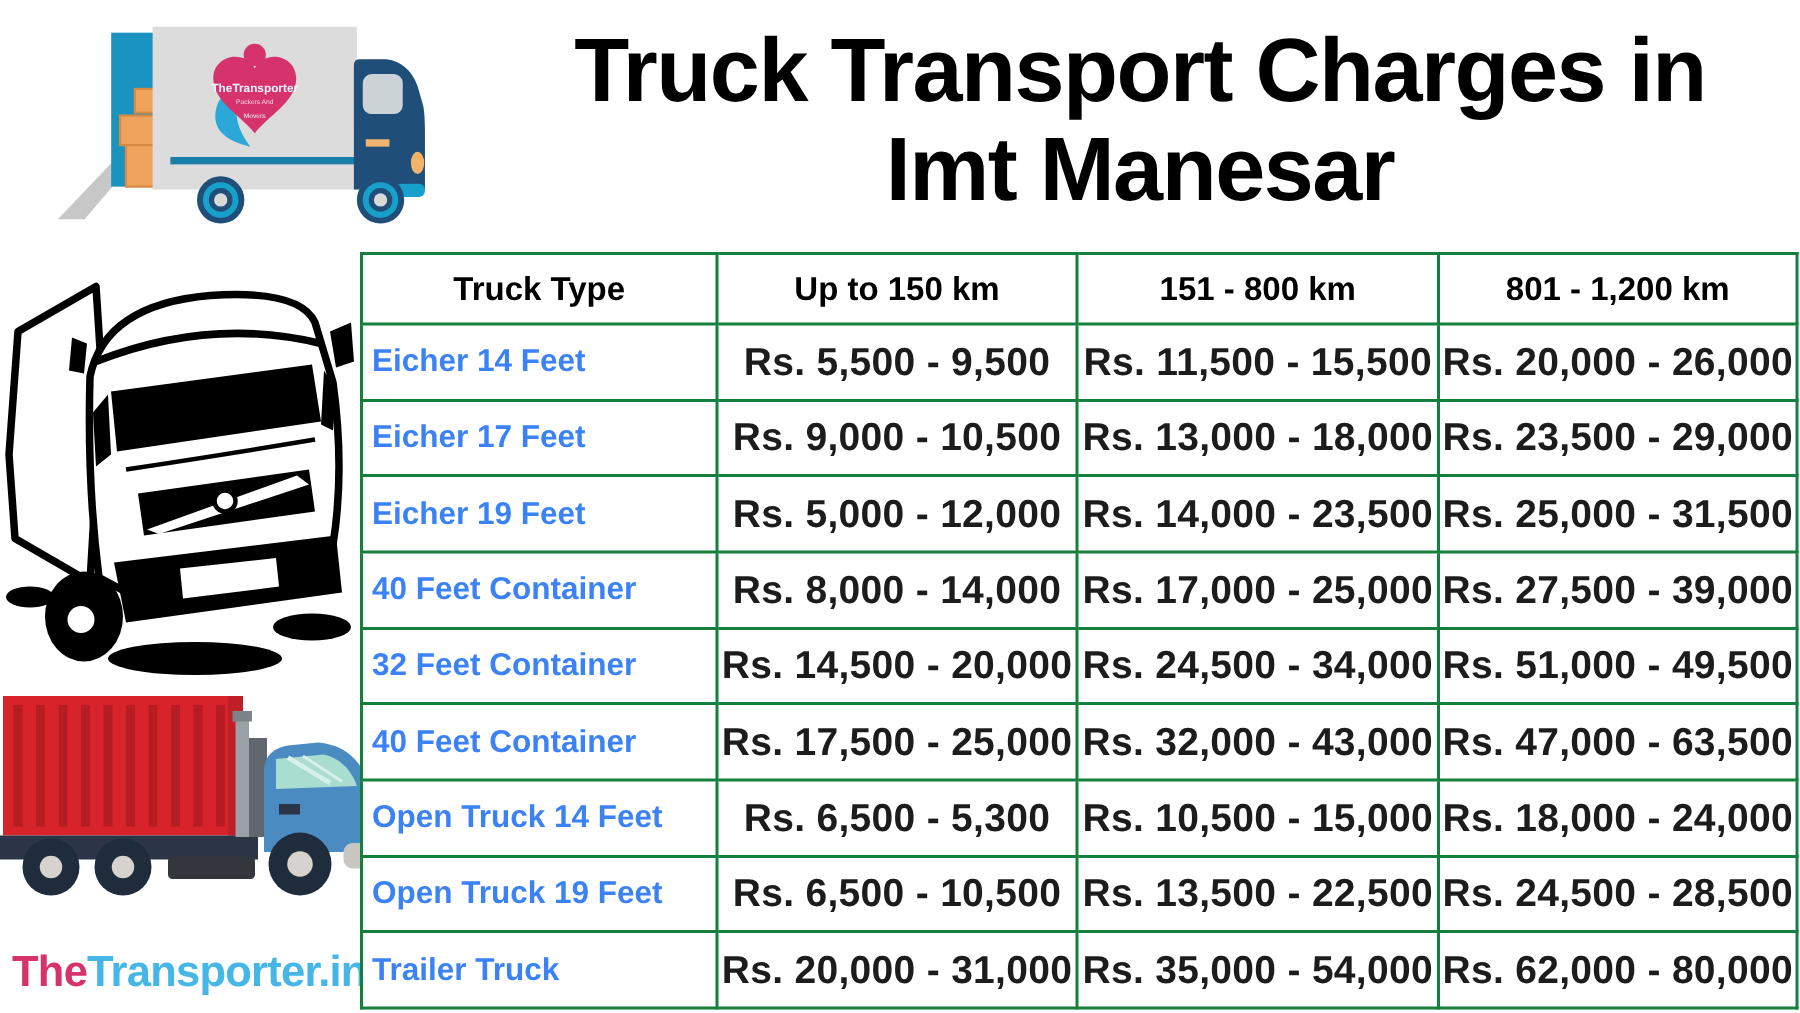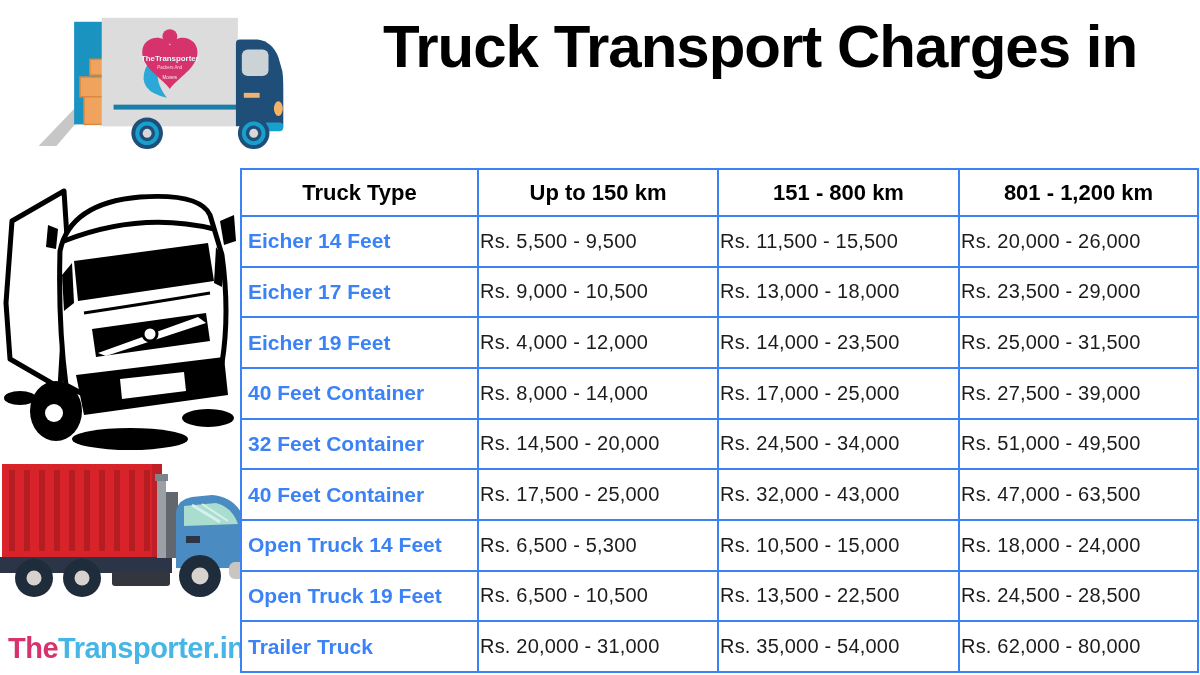--- a/index.html
+++ b/index.html
@@ -19,28 +19,29 @@
     font-size:29px;font-weight:700;letter-spacing:-0.5px;
   }
   .brand .pre{color:#d6336c;text-align:right;}
   .brand .suf{color:#45b6e6;}
   
   table.charges{
     position:absolute;left:240px;top:168px;width:957px;height:505px;
     border-collapse:collapse;table-layout:fixed;background:#fff;
   }
   table.charges th, table.charges td{
-    border:2px solid #3b82f6;overflow:hidden;white-space:nowrap;
+    border:2px solid #15803d;overflow:hidden;white-space:nowrap;
   }
   table.charges th{
     font-size:22px;font-weight:700;color:#000;text-align:center;height:43px;
   }
   table.charges td{
-    font-size:20px;color:#1c1c1c;text-align:left;height:46px;
+    font-size:26px;color:#1c1c1c;text-align:center;height:46px;
     letter-spacing:0.2px;
+    font-weight:bold;
   }
   table.charges td:first-child{
     font-size:21px;font-weight:700;color:#3b82f6;text-align:left;padding-left:6px;
     letter-spacing:0;
   }
   
   .logo-truck{position:absolute;left:28px;top:6px;width:258px;height:148px;}
   .sketch-truck{position:absolute;left:0px;top:163px;width:240px;height:290px;}
   .red-truck{position:absolute;left:0px;top:450px;width:245px;height:150px;}
 </style>
@@ -77,20 +78,21 @@
       <circle cx="120" cy="129" r="10" fill="none" stroke="#18a0cc" stroke-width="4"></circle>
       <circle cx="120" cy="129" r="4.5" fill="#d8d8d8"></circle>
       <circle cx="228" cy="129" r="16" fill="#1f4e79"></circle>
       <circle cx="228" cy="129" r="10" fill="none" stroke="#18a0cc" stroke-width="4"></circle>
       <circle cx="228" cy="129" r="4.5" fill="#d8d8d8"></circle>
     </g>
   </svg>
 
   <div class="title">
     <div>Truck Transport Charges in</div>
+    <div>Imt Manesar</div>
   </div>
 
   <svg class="sketch-truck" viewBox="0 0 240 290">
     <g stroke="#000" stroke-width="5" fill="#fff" stroke-linejoin="round">
       <path d="M6,140 L12,58 L64,28 L68,90 L60,225 L10,196 Z"></path>
       <path d="M60,88 Q70,40 140,34 Q200,30 210,52 L222,92 Q230,150 222,200 L205,228 Q150,244 92,236 L66,222 Q58,160 60,88 Z"></path>
     </g>
     <path d="M64,78 Q140,48 214,66" stroke="#000" stroke-width="5" fill="none"></path>
     <path d="M74,98 L208,80 L214,118 L78,138 Z" fill="#000"></path>
     <path d="M62,112 L72,100 L74,140 L64,148 Z" fill="#000"></path>
@@ -172,21 +174,21 @@
           <td>Rs. 20,000 - 26,000</td>
         </tr>
         <tr>
           <td>Eicher 17 Feet</td>
           <td>Rs. 9,000 - 10,500</td>
           <td>Rs. 13,000 - 18,000</td>
           <td>Rs. 23,500 - 29,000</td>
         </tr>
         <tr>
           <td>Eicher 19 Feet</td>
-          <td>Rs. 4,000 - 12,000</td>
+          <td>Rs. 5,000 - 12,000</td>
           <td>Rs. 14,000 - 23,500</td>
           <td>Rs. 25,000 - 31,500</td>
         </tr>
         <tr>
           <td>40 Feet Container</td>
           <td>Rs. 8,000 - 14,000</td>
           <td>Rs. 17,000 - 25,000</td>
           <td>Rs. 27,500 - 39,000</td>
         </tr>
         <tr>

